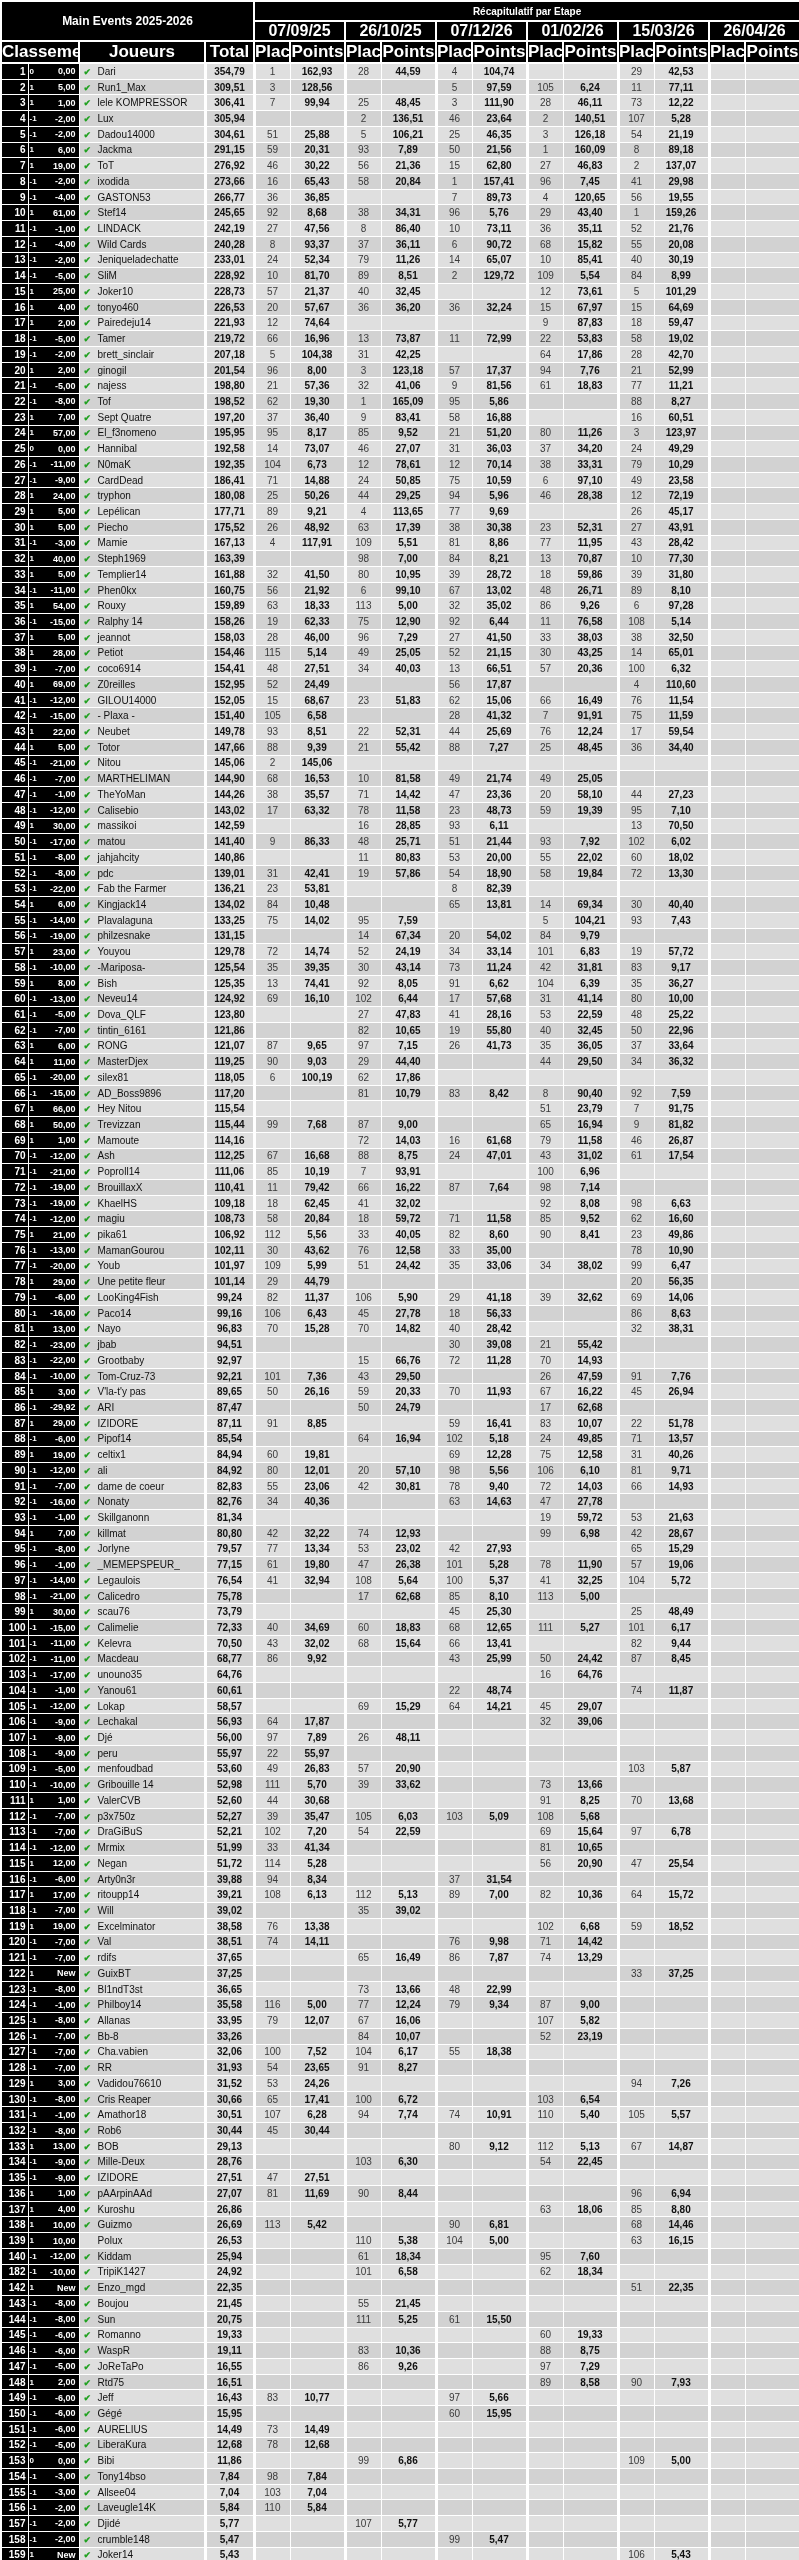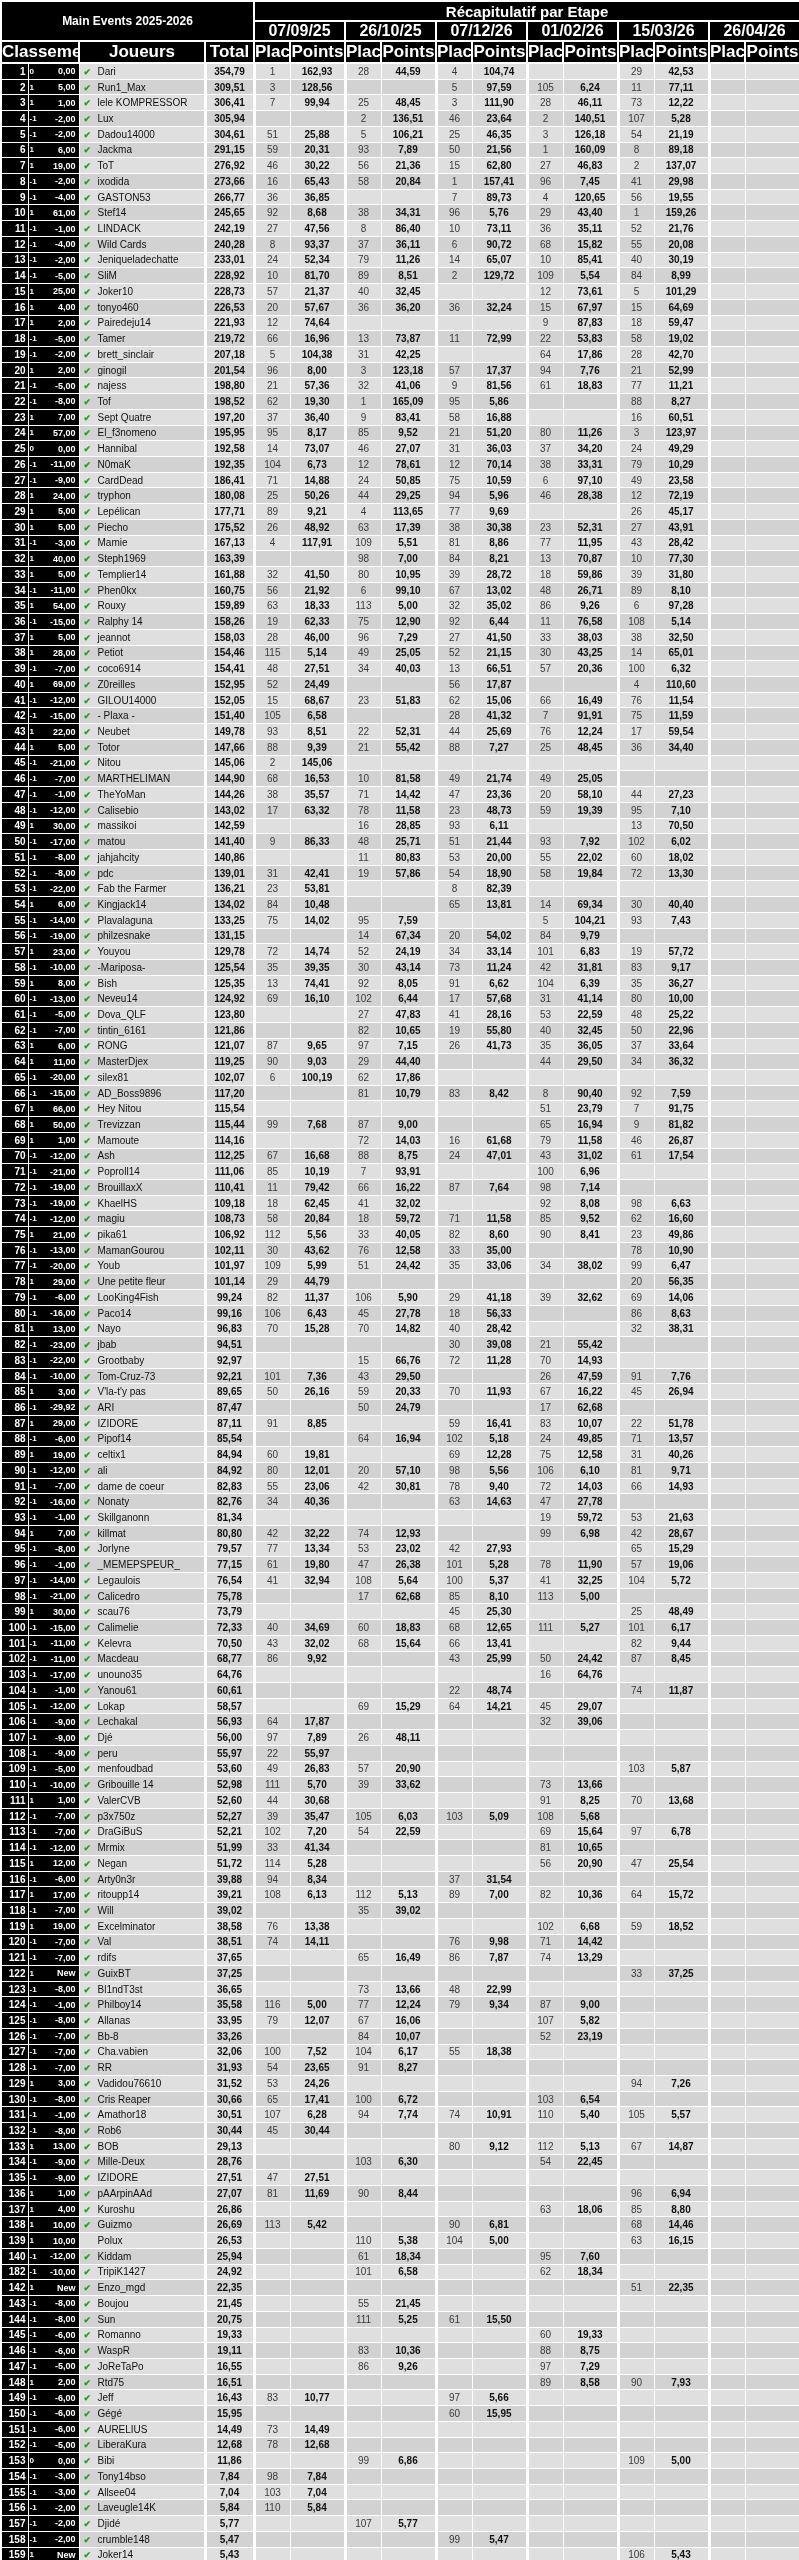--- a/index.html
+++ b/index.html
@@ -12,21 +12,21 @@
   td,th{overflow:hidden;white-space:nowrap;padding:0;}
   
   thead th{
     background:#000;color:#fff;font-weight:bold;
     border:2px solid #fff;text-align:center;
   }
   thead tr.r1 th{height:18px;}
   thead tr.r2 th{height:17px;font-size:16px;}
   thead tr.r3 th{height:14px;font-size:17px;}
   th.title{font-size:12px;}
-  th.recap{font-size:15px;}
+  th.recap{font-size:10px;}
   
   tbody td{height:14.73px;font-size:10px;border:1px solid #fff;}
   tbody tr:nth-child(odd) td{background:#dfdfdf;}
   tbody tr:nth-child(even) td{background:#d2d2d2;}
   tbody tr td.rank,tbody tr td.mov,tbody tr td.chg{background:#000;color:#fff;font-weight:bold;}
   td.rank{text-align:right;padding-right:2px;font-size:10px;}
   td.mov{font-size:8px;text-align:left;padding-left:1px;border-right:0;}
   td.chg{font-size:9px;text-align:right;padding-right:3px;border-left:0;}
   td.player{text-align:left;padding-left:4px;color:#111;}
   span.check{color:#21a121;font-size:9px;font-weight:bold;margin-right:5px;display:inline-block;width:9px;}
@@ -1306,21 +1306,21 @@
         <td class="place gs">34</td>
         <td class="points">36,32</td>
         <td class="place gs"></td>
         <td class="points"></td>
       </tr>
       <tr>
         <td class="rank">65</td>
         <td class="mov">-1</td>
         <td class="chg">-20,00</td>
         <td class="player"><span class="check">✔</span><span class="pname">silex81</span></td>
-        <td class="total totsep">102,07</td>
+        <td class="total totsep">118,05</td>
         <td class="place gs">6</td>
         <td class="points">100,19</td>
         <td class="place gs">62</td>
         <td class="points">17,86</td>
         <td class="place gs"></td>
         <td class="points"></td>
         <td class="place gs"></td>
         <td class="points"></td>
         <td class="place gs"></td>
         <td class="points"></td>

